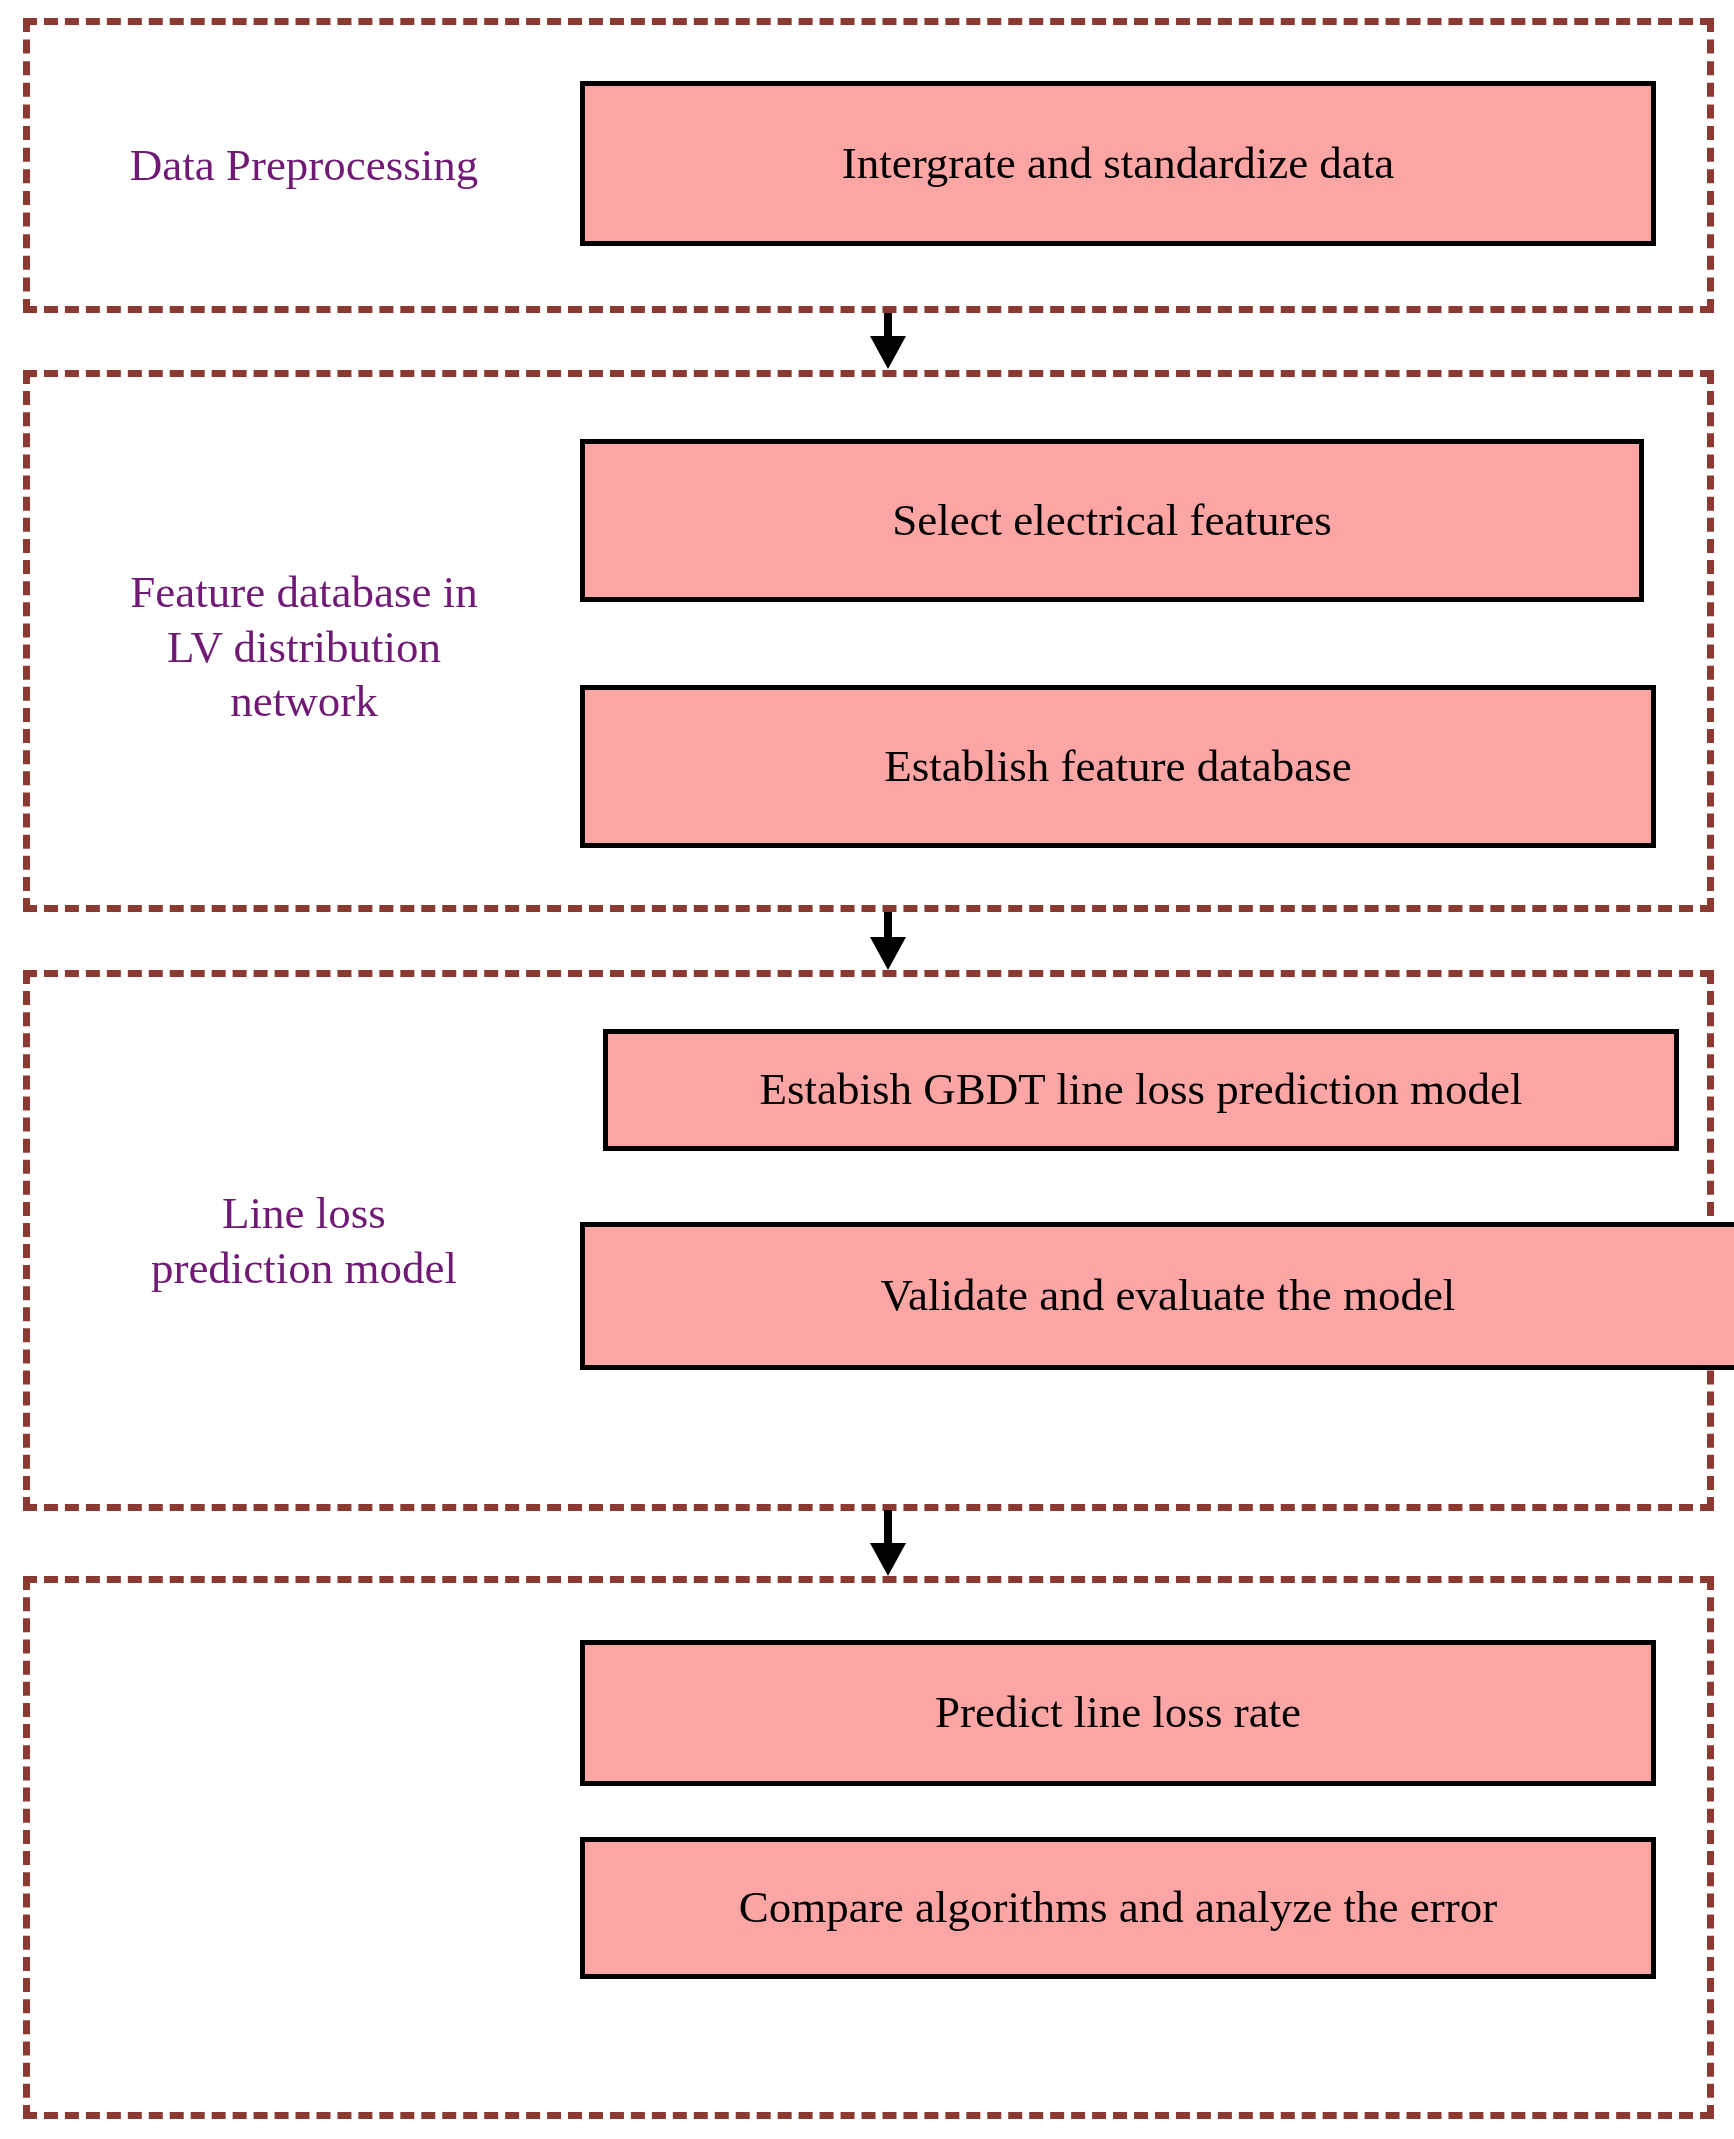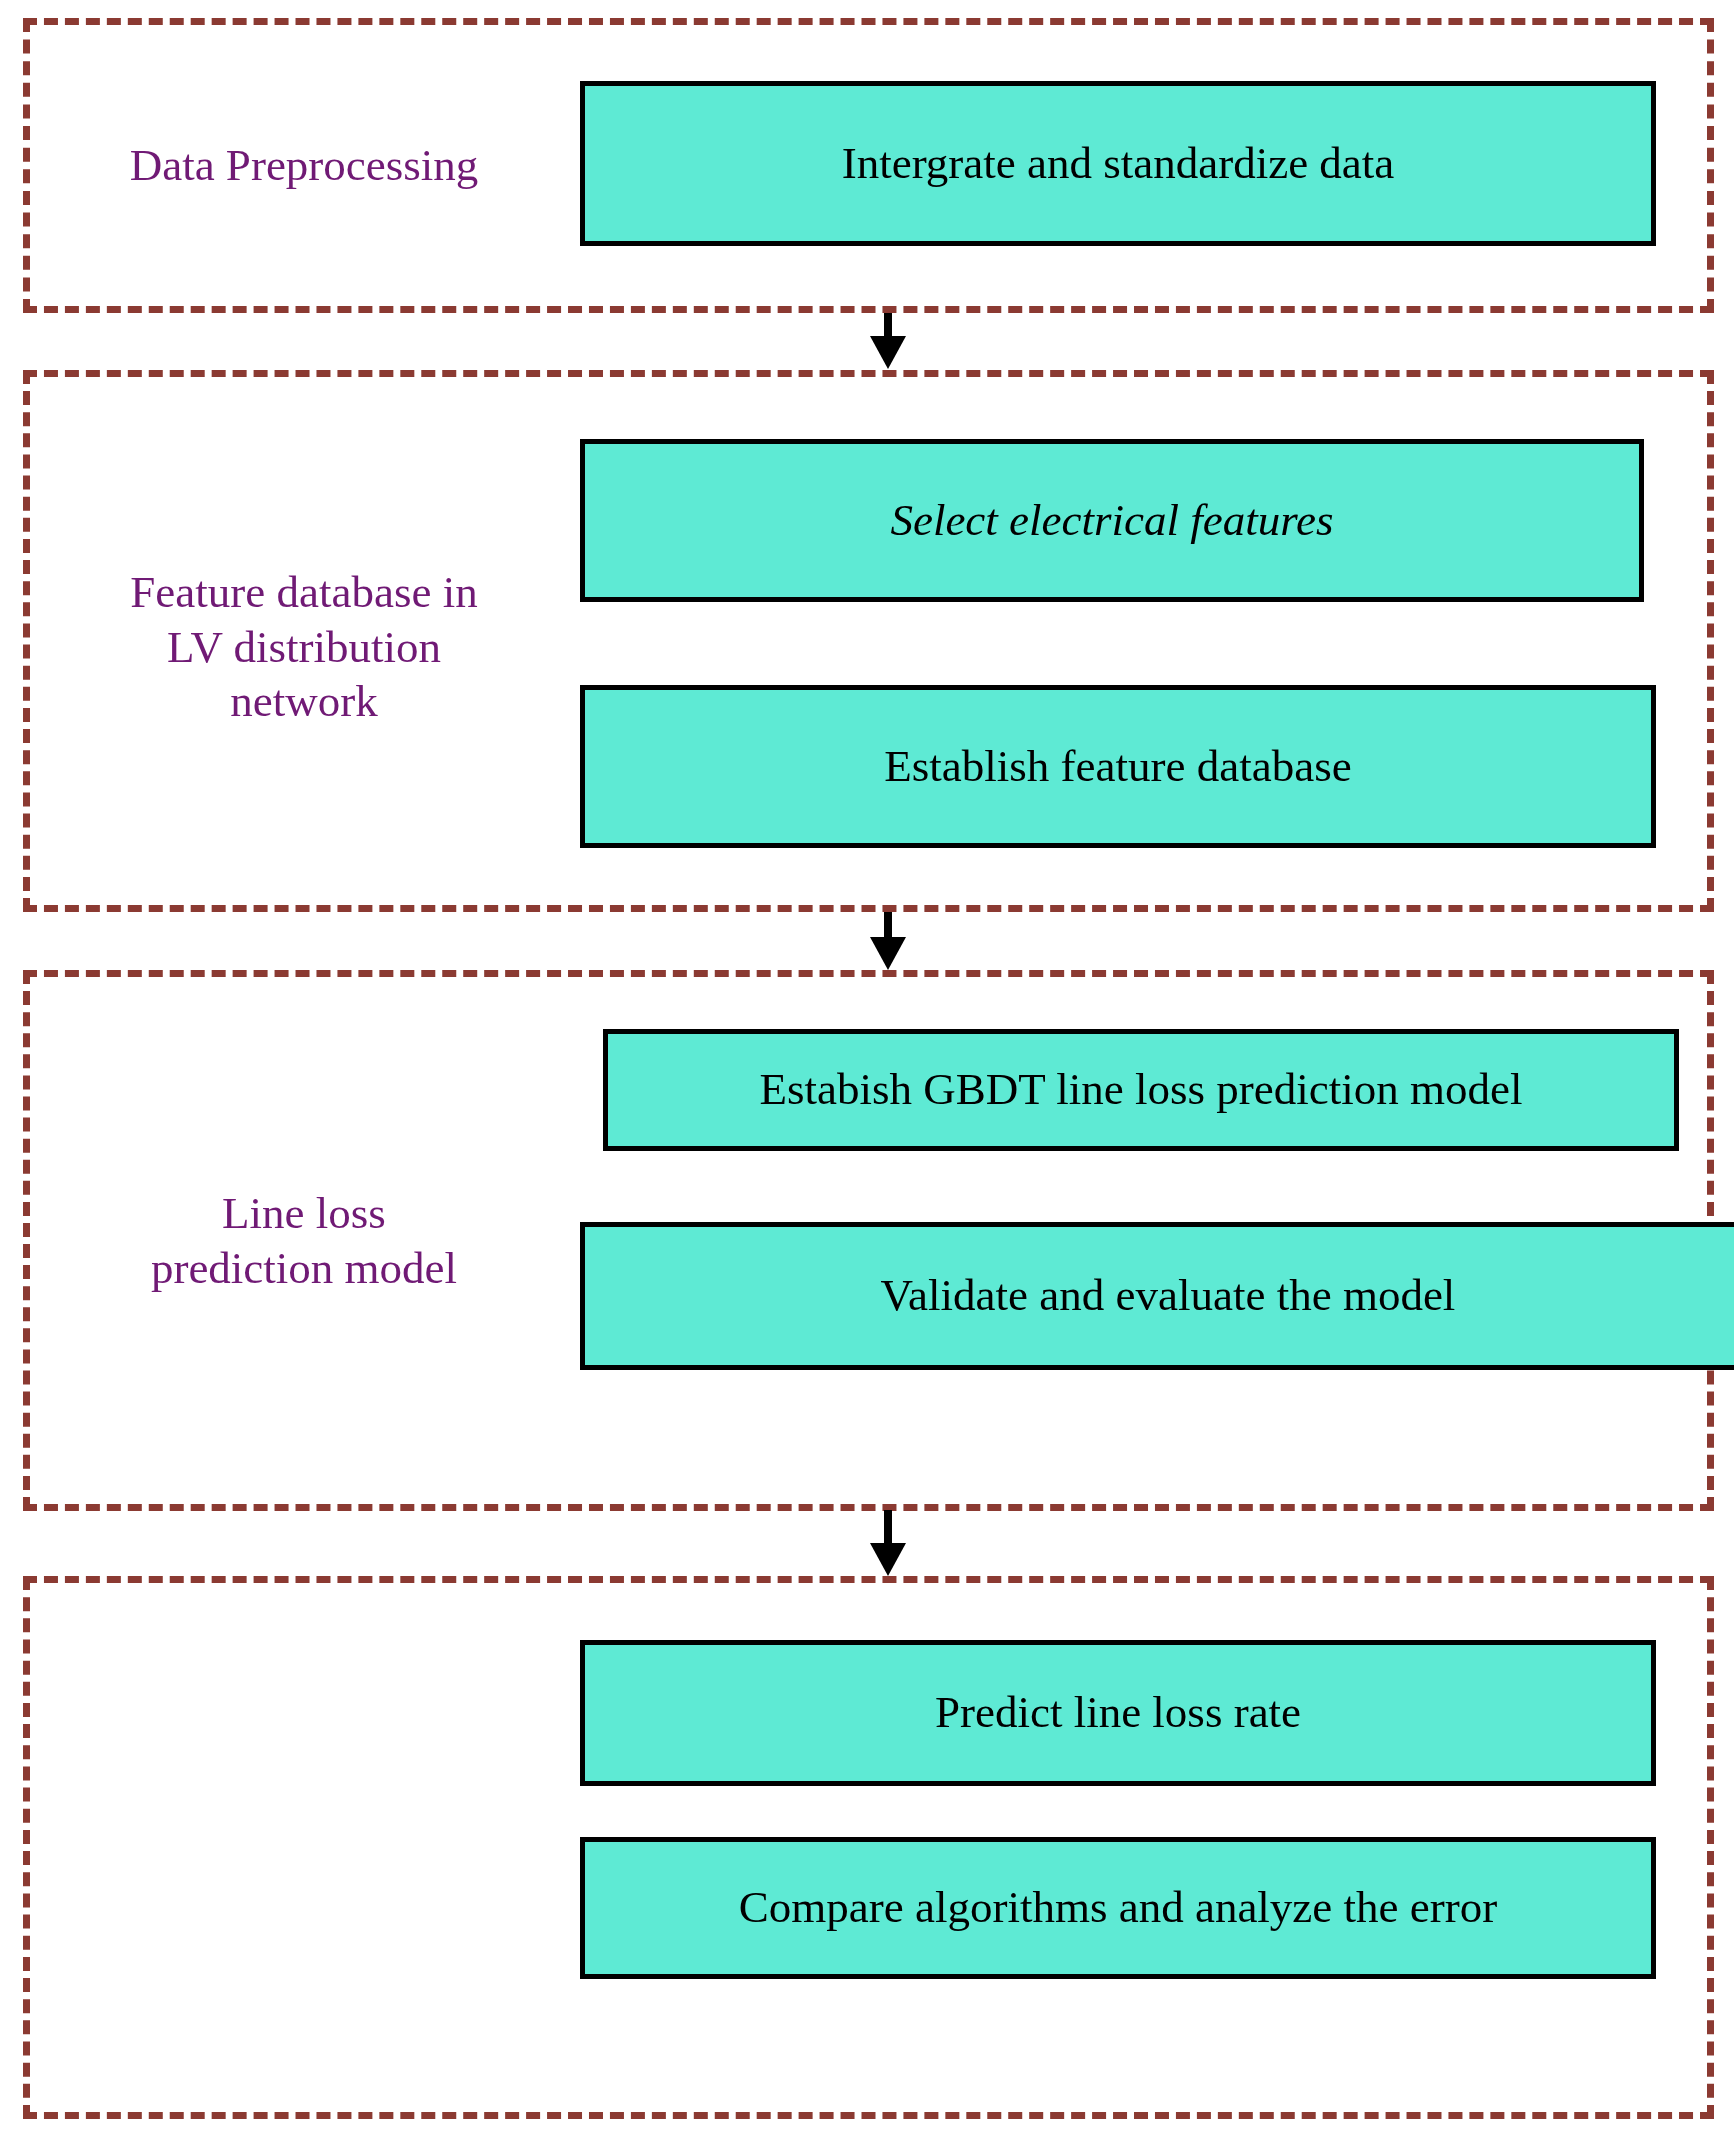--- a/index.html
+++ b/index.html
@@ -45,21 +45,21 @@
     color: #701a75;
     white-space: pre-line;
     letter-spacing: 0px;
   }
 
   
   .pbox {
     position: absolute;
     box-sizing: border-box;
     border: 5.8px solid #000000;
-    background: #5eead4;
+    background: #fca5a5;
     display: flex;
     align-items: center;
     justify-content: center;
     text-align: center;
     font-size: 45px;
     line-height: 1.15;
     color: #000000;
     padding: 0 11.5px;
   }
 
@@ -102,21 +102,21 @@
     <div class="shaft" style="height:28px;"></div>
     <div class="head"></div>
   </div>
 
   <div class="stage" style="left:23px; top:370px; width:1691px; height:542px;"></div>
 
   <div class="stage-label" style="left:49px; top:376px; width:510px; height:542px;">Feature database in
 LV distribution
 network</div>
 
-  <div class="pbox" style="left:580px; top:439px; width:1064px; height:163px;font-style:italic;">Select electrical features</div>
+  <div class="pbox" style="left:580px; top:439px; width:1064px; height:163px;">Select electrical features</div>
 
   <div class="pbox" style="left:580px; top:668px; width:1076px; height:163px;margin-top:17px;">Establish feature database</div>
 
   <div class="arrow" style="left:871px; top:912px; width:33px; height:58px;">
     <div class="shaft" style="height:30px;"></div>
     <div class="head"></div>
   </div>
 
   <div class="stage" style="left:23px; top:970px; width:1691px; height:541px;"></div>
 

